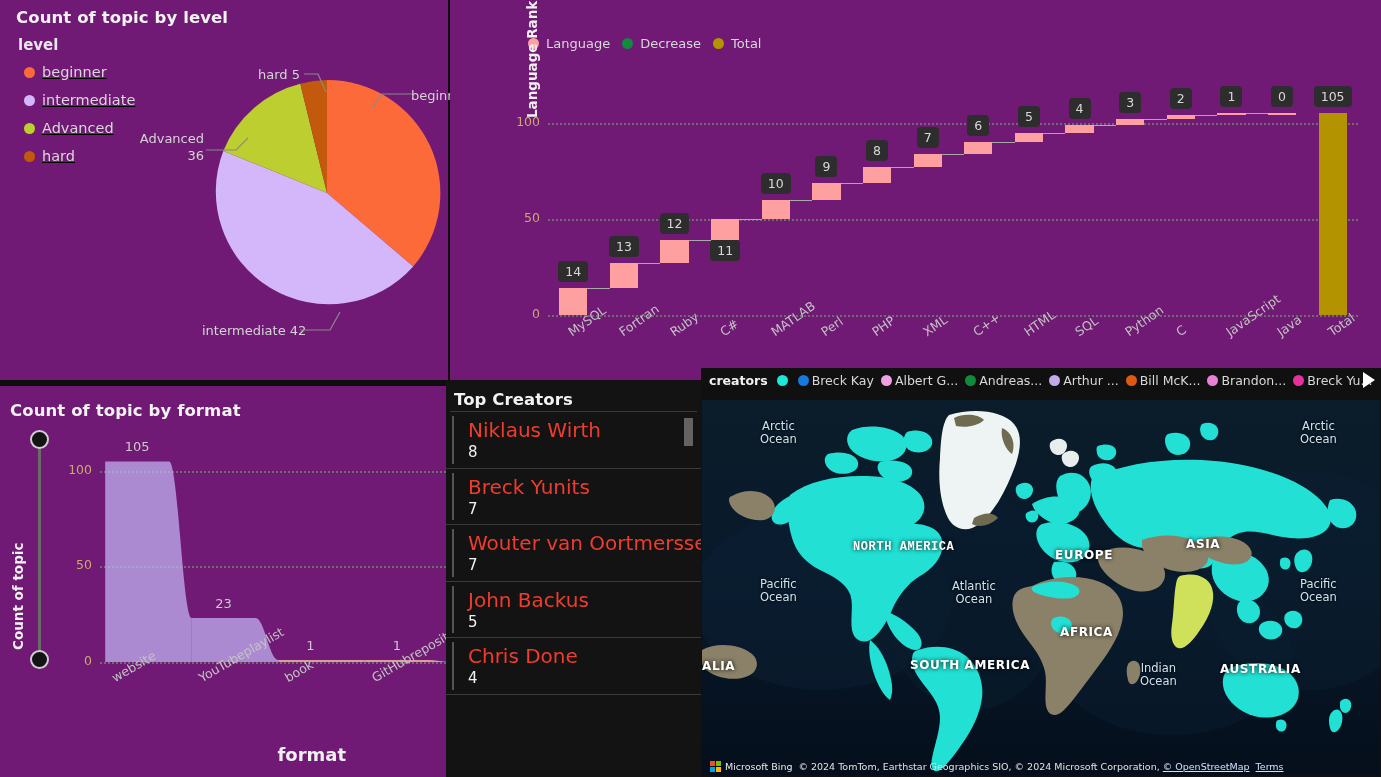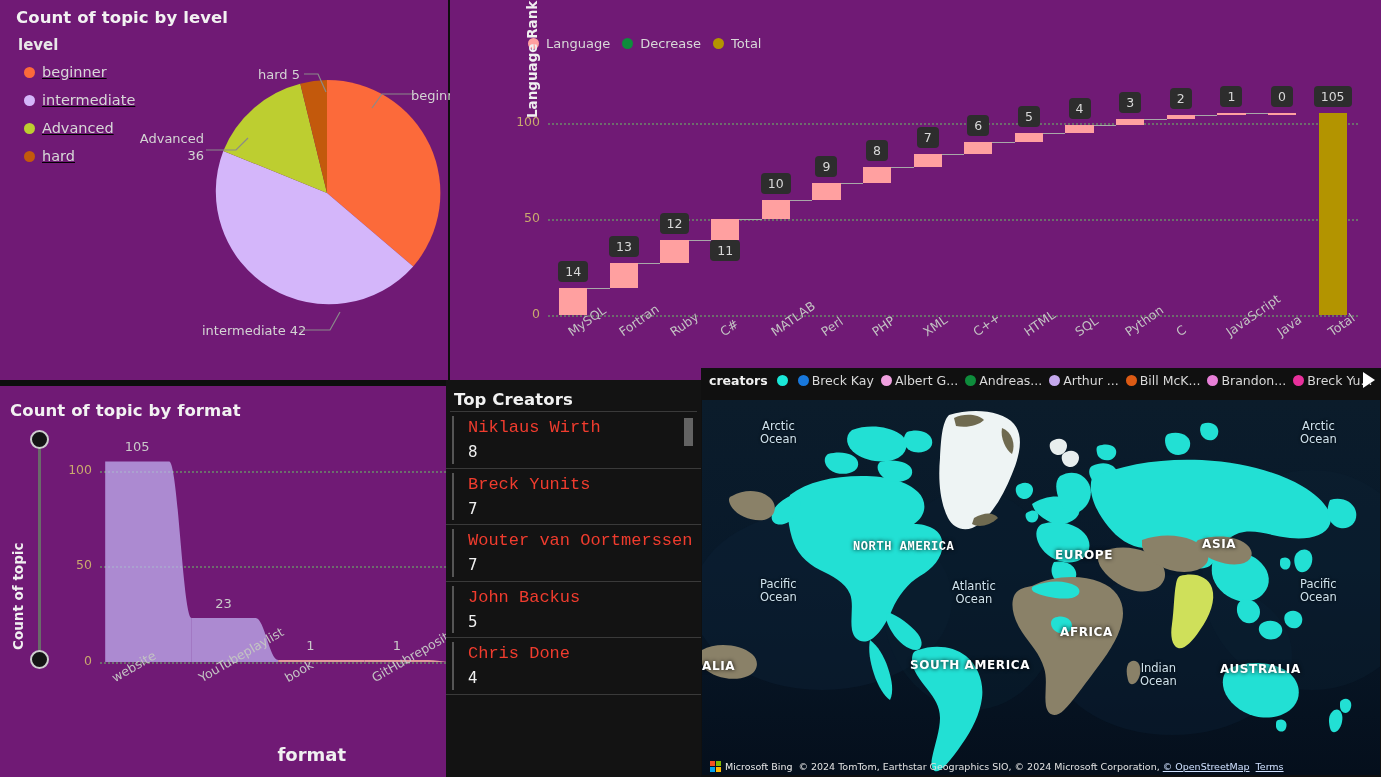--- a/index.html
+++ b/index.html
@@ -81,21 +81,21 @@
   
   #creators-panel { left: 446px; top: 380px; width: 255px; height: 397px; background: #131313; }
   #creators-panel .panel-title { position: absolute; left: 8px; top: 10px; }
   .tc-rule { position: absolute; left: 4px; right: 4px; height: 1px; background: #3a3a3a; }
   .tc-list { position: absolute; left: 0; top: 32px; right: 0; }
   .tc-row { position: relative; height: 56.5px; border-bottom: 1px solid #3a3a3a; padding-left: 22px; }
   .tc-row::before {
     content: ""; position: absolute; left: 6px; top: 4px; bottom: 4px;
     width: 2px; background: #555;
   }
-  .tc-name { color: #f03c2e; font-size: 17px; position: absolute; top: 6px; left: 22px; white-space: nowrap; font-family: Liberation Mono, monospace; }
+  .tc-name { color: #f03c2e; font-size: 20px; position: absolute; top: 6px; left: 22px; white-space: nowrap; }
   .tc-value { color: #f0f0f0; font-size: 15px; position: absolute; top: 31px; left: 22px; }
   .tc-scroll-thumb { position: absolute; right: 8px; top: 38px; width: 9px; height: 28px; background: #636363; }
 
   
   #map-panel { left: 701px; top: 368px; width: 680px; height: 409px; background: #101010; }
   .map-legend { position: absolute; left: 8px; top: 5px; display: flex; align-items: center; gap: 3px; }
   .map-legend-title { color: #f0f0f0; font-size: 12.5px; font-weight: bold; margin-right: 6px; }
   .map-legend-item { display: flex; align-items: center; gap: 3px; margin-right: 4px; }
   .map-legend-dot { width: 11px; height: 11px; border-radius: 50%; flex: none; }
   .map-legend-label { color: #d8d8d8; font-size: 12.5px; white-space: nowrap; }
@@ -456,21 +456,21 @@
 
       <div class="map-ocean-label" style="left:58px; top:20px;">Arctic<br>Ocean</div>
       <div class="map-ocean-label" style="left:598px; top:20px;">Arctic<br>Ocean</div>
       <div class="map-ocean-label" style="left:58px; top:178px;">Pacific<br>Ocean</div>
       <div class="map-ocean-label" style="left:598px; top:178px;">Pacific<br>Ocean</div>
       <div class="map-ocean-label" style="left:250px; top:180px;">Atlantic<br>Ocean</div>
       <div class="map-ocean-label" style="left:438px; top:262px;">Indian<br>Ocean</div>
 
       <div class="map-cont-label" style="left:151px; top:140px;font-family:Liberation Mono, monospace;">NORTH AMERICA</div>
       <div class="map-cont-label" style="left:353px; top:148px;">EUROPE</div>
-      <div class="map-cont-label" style="left:500px; top:137px;">ASIA</div>
+      <div class="map-cont-label" style="left:484px; top:137px;">ASIA</div>
       <div class="map-cont-label" style="left:358px; top:225px;">AFRICA</div>
       <div class="map-cont-label" style="left:208px; top:258px;">SOUTH AMERICA</div>
       <div class="map-cont-label" style="left:518px; top:262px;">AUSTRALIA</div>
       <div class="map-cont-label" style="left:0px; top:259px;">ALIA</div>
 
       <div class="map-brand">
         <span class="ms-logo">
           <i style="background:#f25022"></i>
             <i style="background:#7fba00"></i>
             <i style="background:#00a4ef"></i>

